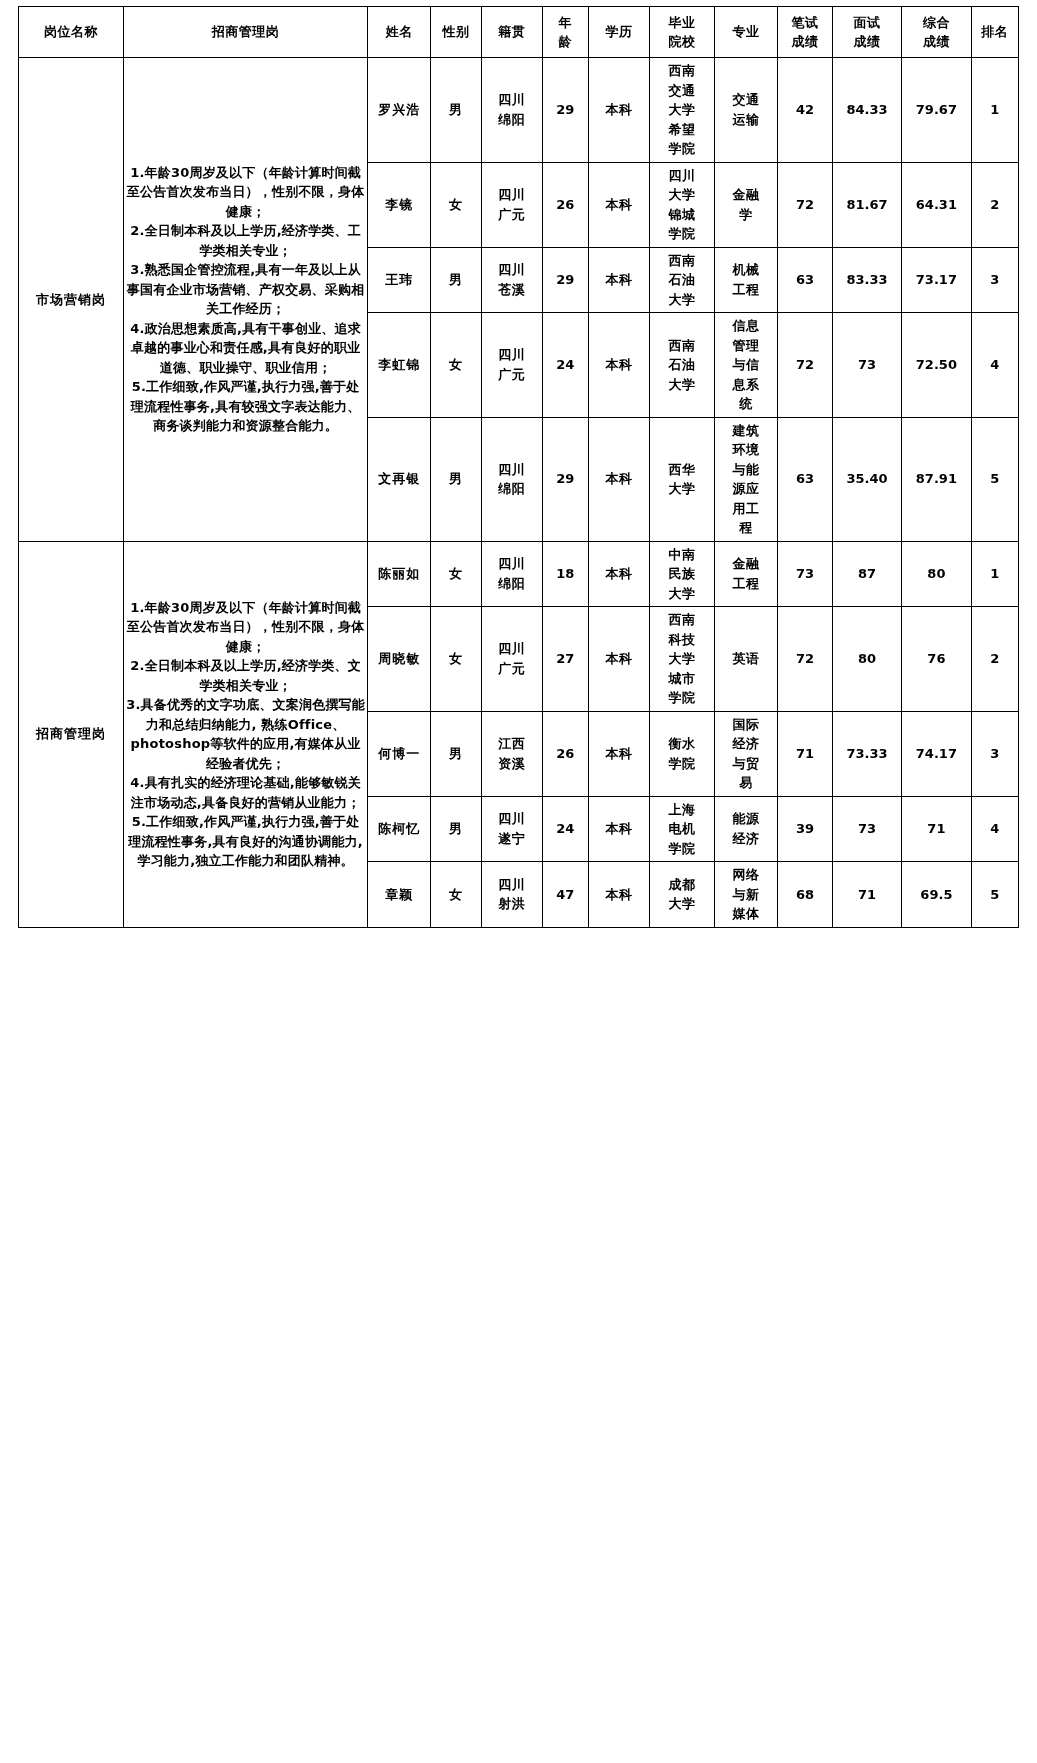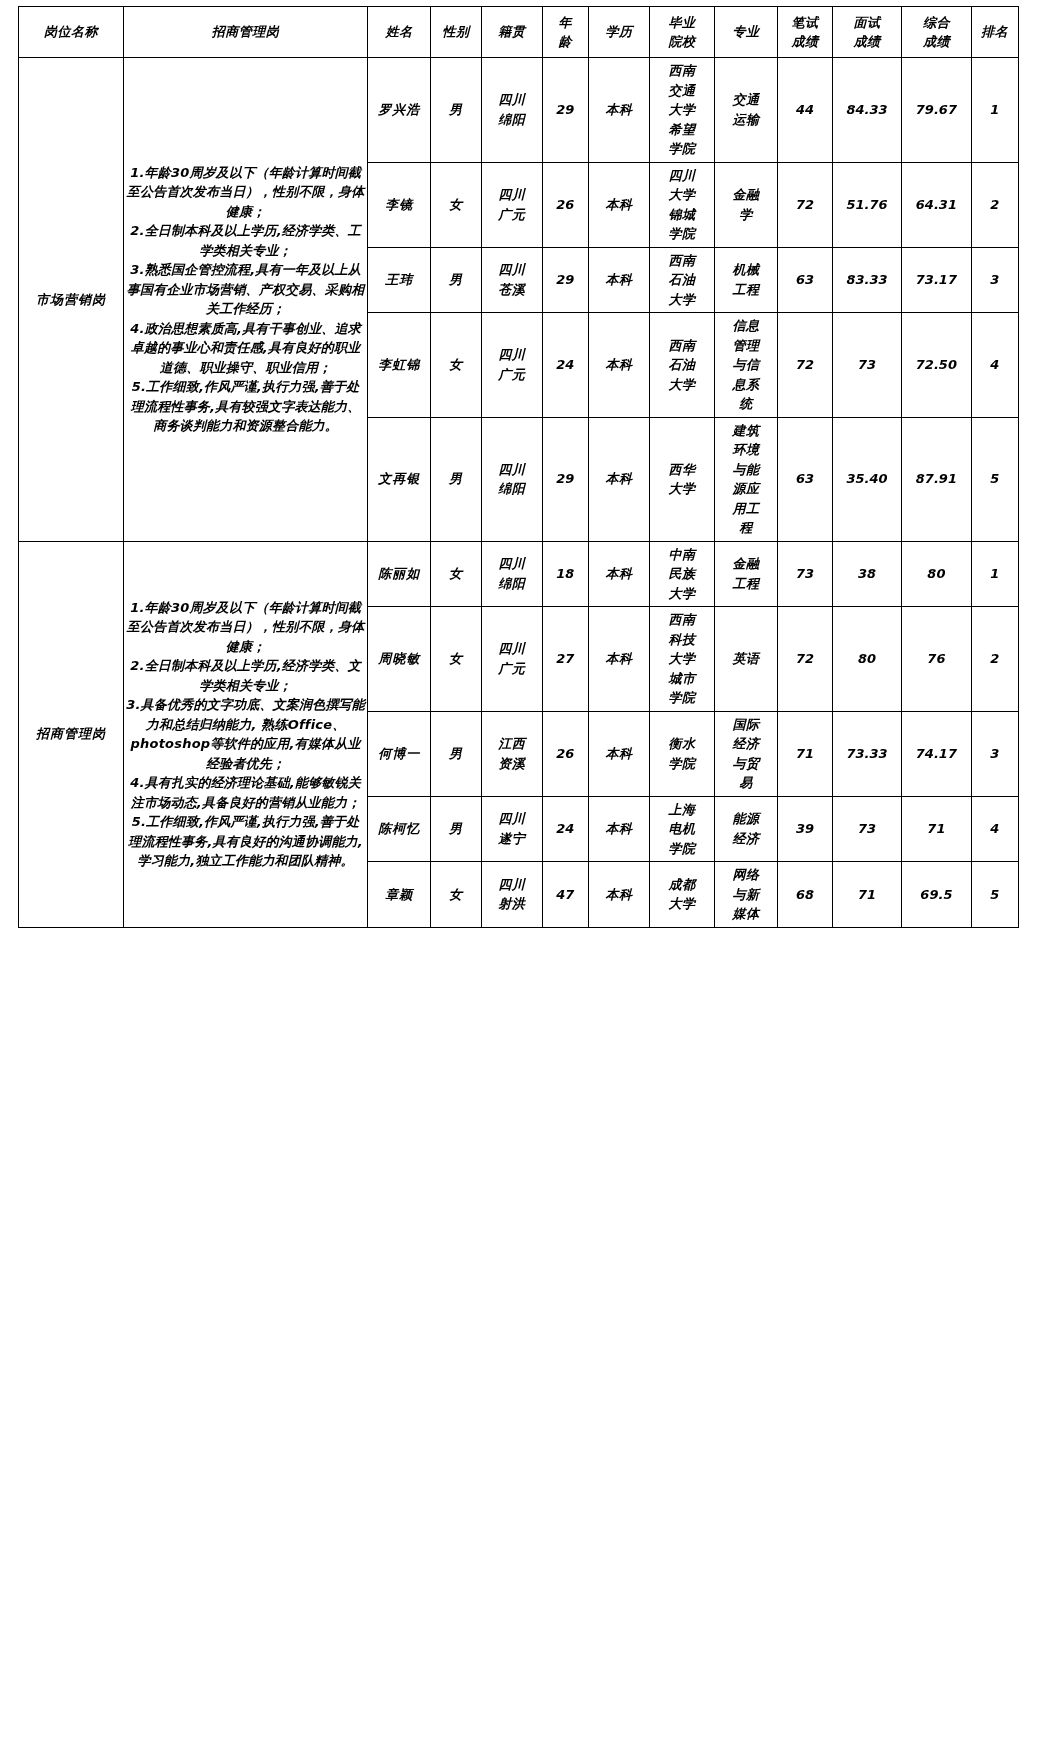--- a/index.html
+++ b/index.html
@@ -9,21 +9,20 @@
   }
   body {
     width: 1037px;
     font-family: "DejaVu Sans", "Liberation Sans", sans-serif;
     color: #000000;
   }
   .sheet {
     width: 1037px;
     box-sizing: border-box;
     padding: 6px 18px 10px 18px;
-    font-style: italic;
   }
   table.main {
     border-collapse: collapse;
     width: 1001px;
     table-layout: fixed;
   }
   table.main td, table.main th {
     border: 1px solid #000000;
     vertical-align: middle;
     text-align: center;
@@ -164,21 +163,21 @@
             <span class="wrap-cell">西南
 交通
 大学
 希望
 学院</span>
           </td>
         <td class="vert">
             <span class="wrap-cell">交通
 运输</span>
           </td>
-        <td class="num">44</td>
+        <td class="num">42</td>
         <td class="num">84.33</td>
         <td class="num">79.67</td>
         <td class="num">1</td>
       </tr>
       <tr>
         <td class="name">李镜</td>
         <td class="name">女</td>
         <td class="vert">
             <span class="wrap-cell">四川
 广元</span>
@@ -189,21 +188,21 @@
             <span class="wrap-cell">四川
 大学
 锦城
 学院</span>
           </td>
         <td class="vert">
             <span class="wrap-cell">金融
 学</span>
           </td>
         <td class="num">72</td>
-        <td class="num">51.76</td>
+        <td class="num">81.67</td>
         <td class="num">64.31</td>
         <td class="num">2</td>
       </tr>
       <tr>
         <td class="name">王玮</td>
         <td class="name">男</td>
         <td class="vert">
             <span class="wrap-cell">四川
 苍溪</span>
           </td>
@@ -296,21 +295,21 @@
         <td class="vert">
             <span class="wrap-cell">中南
 民族
 大学</span>
           </td>
         <td class="vert">
             <span class="wrap-cell">金融
 工程</span>
           </td>
         <td class="num">73</td>
-        <td class="num">38</td>
+        <td class="num">87</td>
         <td class="num">80</td>
         <td class="num">1</td>
       </tr>
       <tr>
         <td class="name">周晓敏</td>
         <td class="name">女</td>
         <td class="vert">
             <span class="wrap-cell">四川
 广元</span>
           </td>

